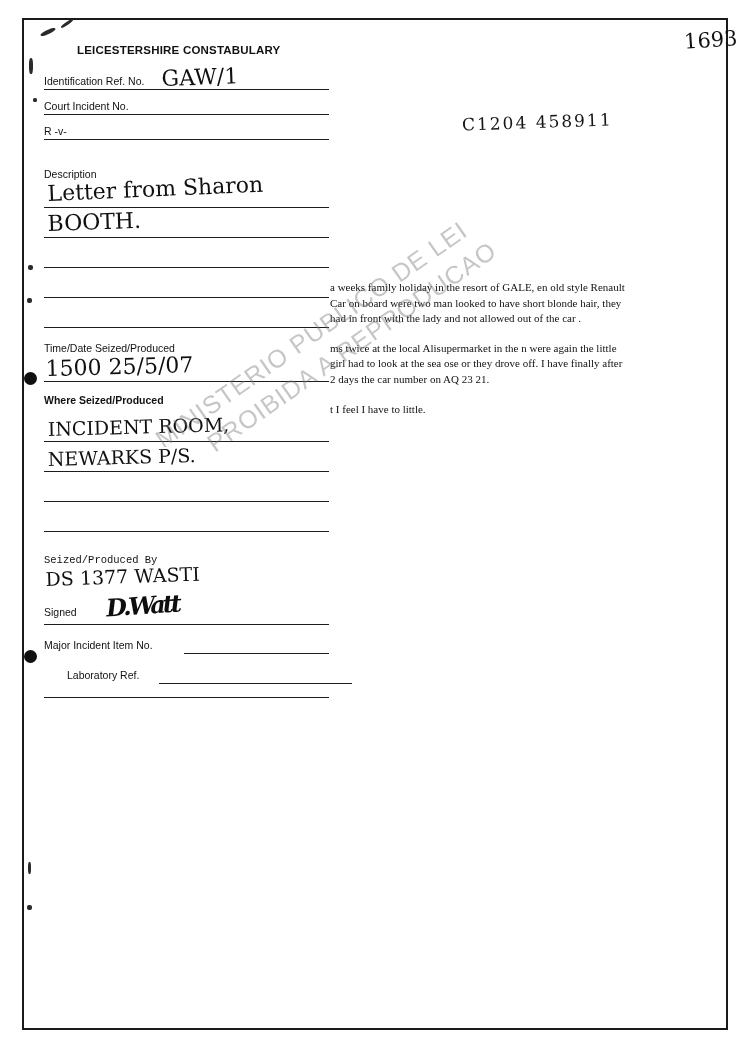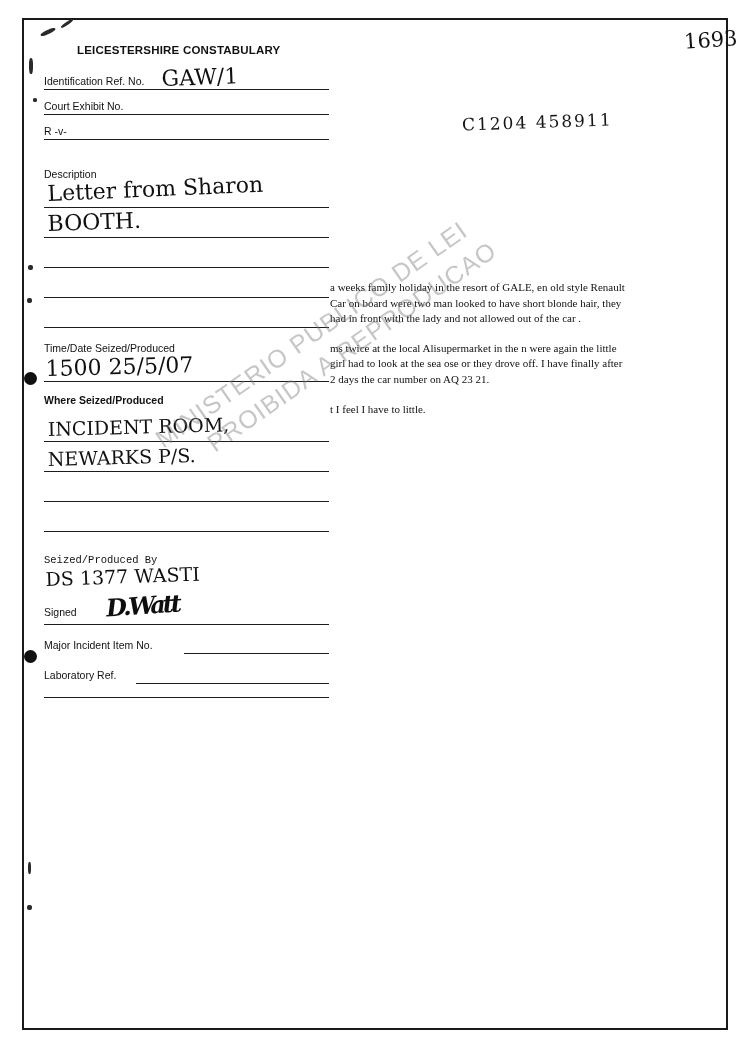--- a/index.html
+++ b/index.html
@@ -191,21 +191,21 @@
 
     <div class="force-title">LEICESTERSHIRE CONSTABULARY</div>
 
     <div class="field-row" style="height:27px;">
       <span class="field-caption">Identification Ref. No.</span>
       <span class="rule"></span>
       <span class="handwriting hw-lg" style="left:118px; bottom:1px; transform:rotate(-2deg);">GAW/1</span>
     </div>
 
     <div class="field-row" style="height:25px;">
-      <span class="field-caption">Court Exhibit No.</span>
+      <span class="field-caption">Court Incident No.</span>
       <span class="rule"></span>
       <span class="handwriting hw-md" style="left:105px; bottom:2px;"></span>
     </div>
 
     <div class="field-row" style="height:25px;">
       <span class="field-caption">R -v-</span>
       <span class="rule"></span>
       <span class="handwriting hw-md" style="left:55px; bottom:2px;"></span>
     </div>
 
@@ -270,21 +270,21 @@
       <span class="rule" style="bottom:1px;"></span>
       <span id="signature" style="left:62px; bottom:6px; transform:rotate(-4deg);">D.Watt</span>
     </div>
 
 
     <div class="field-row" style="height:30px;">
       <span class="field-caption">Major Incident Item No.</span>
       <span class="rule" style="left:140px; width:145px;"></span>
     </div>
 
-    <div class="field-row" style="height:30px;">
+    <div class="field-row" style="height:30px;margin-left:23px;">
       <span class="field-caption">Laboratory Ref.</span>
       <span class="rule" style="left:92px; width:193px;"></span>
     </div>
 
     <div class="field-row" style="height:14px;">
       <span class="rule"></span>
     </div>
   </div>
 
   <div id="letter-text">

